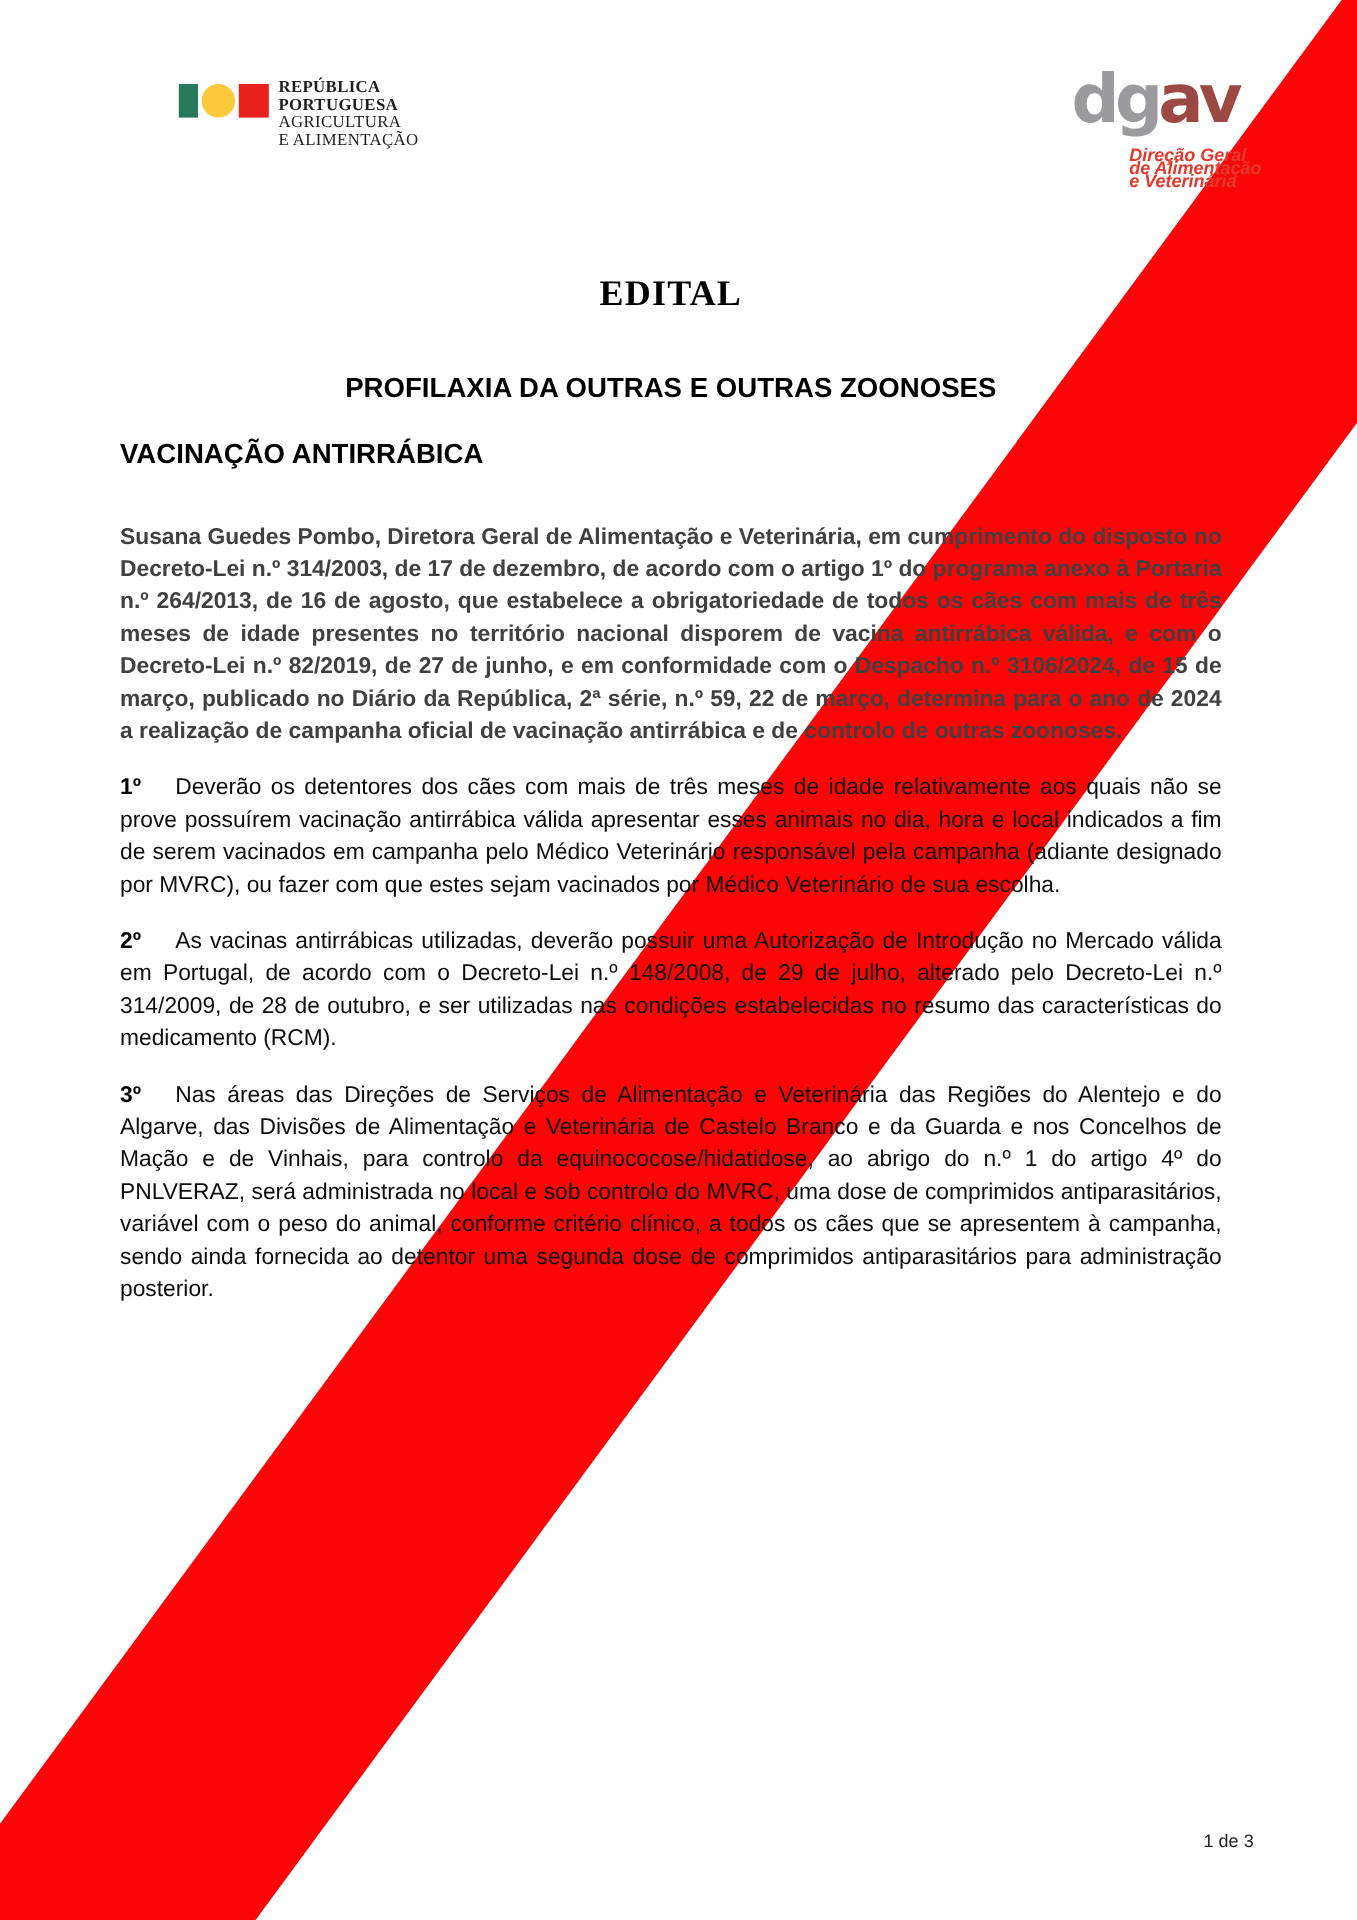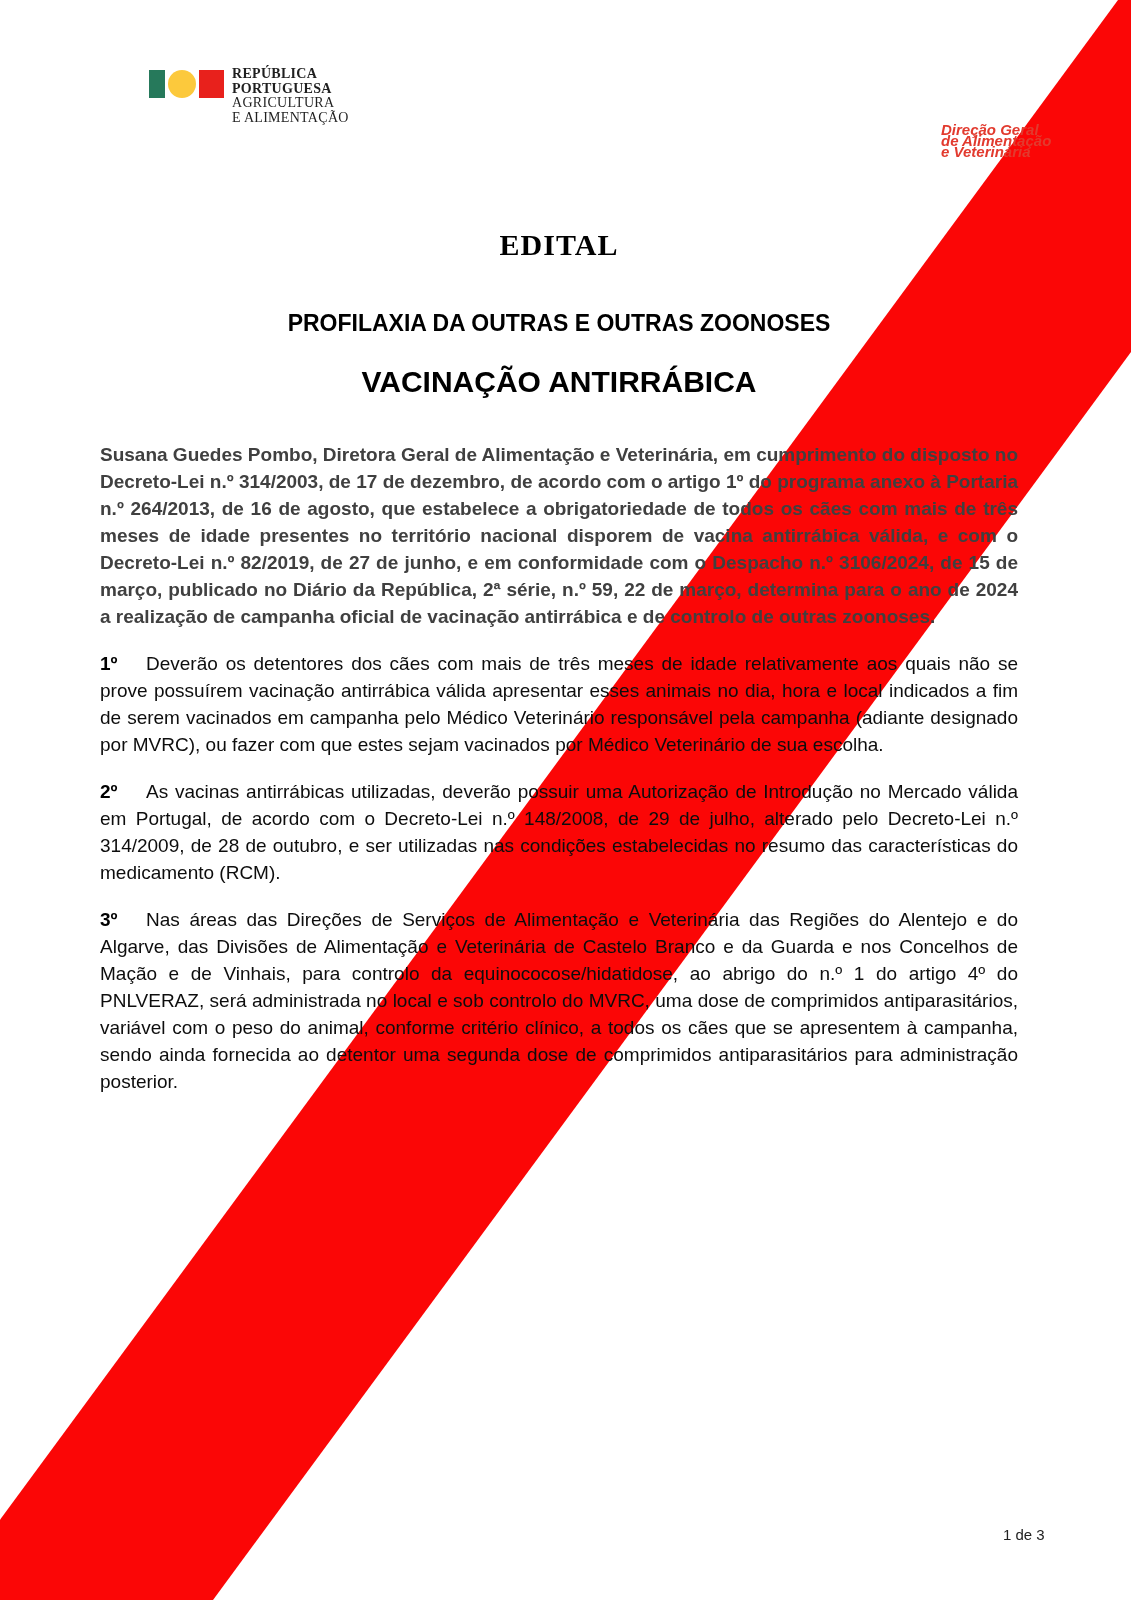--- a/index.html
+++ b/index.html
@@ -28,21 +28,21 @@
 
   
   .dgav { position:absolute; left:893px; top:56px; width:170px; height:110px; }
   .dgav-word { font-family:"DejaVu Sans", sans-serif; font-size:56px; font-weight:bold; letter-spacing:-4px; line-height:1; }
   .dgav-caption { position:absolute; left:48px; top:68px; font-size:15px; font-weight:bold; line-height:11px; white-space:nowrap;font-style:italic; }
 
   
   .content { position:absolute; left:100px; top:0; width:918px; }
   .title   { margin-top:228px; text-align:center; font-size:30px; font-weight:bold; letter-spacing:1px; color:#000;font-family:Liberation Serif, serif; }
   .sub1    { margin-top:48px;  text-align:center; font-size:23px; font-weight:bold; color:#000; }
-  .sub2    { margin-top:28px;  text-align:center; font-size:30px; font-weight:bold; color:#000; }
+  .sub2    { margin-top:28px;  text-align:left; font-size:23px; font-weight:bold; color:#000; }
   .para    { font-size:19px; line-height:27px; text-align:justify; color:#0d0d0d; }
   .intro   { margin-top:42px; font-weight:bold; color:#404040; }
   .decorre { margin-top:15px; }
   .item    { margin-top:20px; }
   .item .num { font-weight:bold; display:inline-block; width:46px; color:#000; }
 
   .page-num { position:absolute; left:1003px; top:1526px; font-size:15px; color:#222; }
 </style>
 </head>
 <body>
@@ -61,20 +61,23 @@
     </div>
     <div class="gov-text">
       <div class="b">REPÚBLICA</div>
       <div class="b">PORTUGUESA</div>
       <div>AGRICULTURA</div>
       <div>E ALIMENTAÇÃO</div>
     </div>
   </div>
 
   <div class="dgav">
+    <div class="dgav-word">
+      <span style="color: rgb(155, 155, 159);">dg</span><span style="color: rgb(156, 72, 67);">av</span>
+    </div>
     <div class="dgav-caption" style="color: rgb(226, 58, 46);">
       <div>Direção Geral</div>
       <div>de Alimentação</div>
       <div>e Veterinária</div>
     </div>
   </div>
 
   <div class="content">
     <h1 class="title">EDITAL</h1>
     <h2 class="sub1">PROFILAXIA DA OUTRAS E OUTRAS ZOONOSES</h2>

